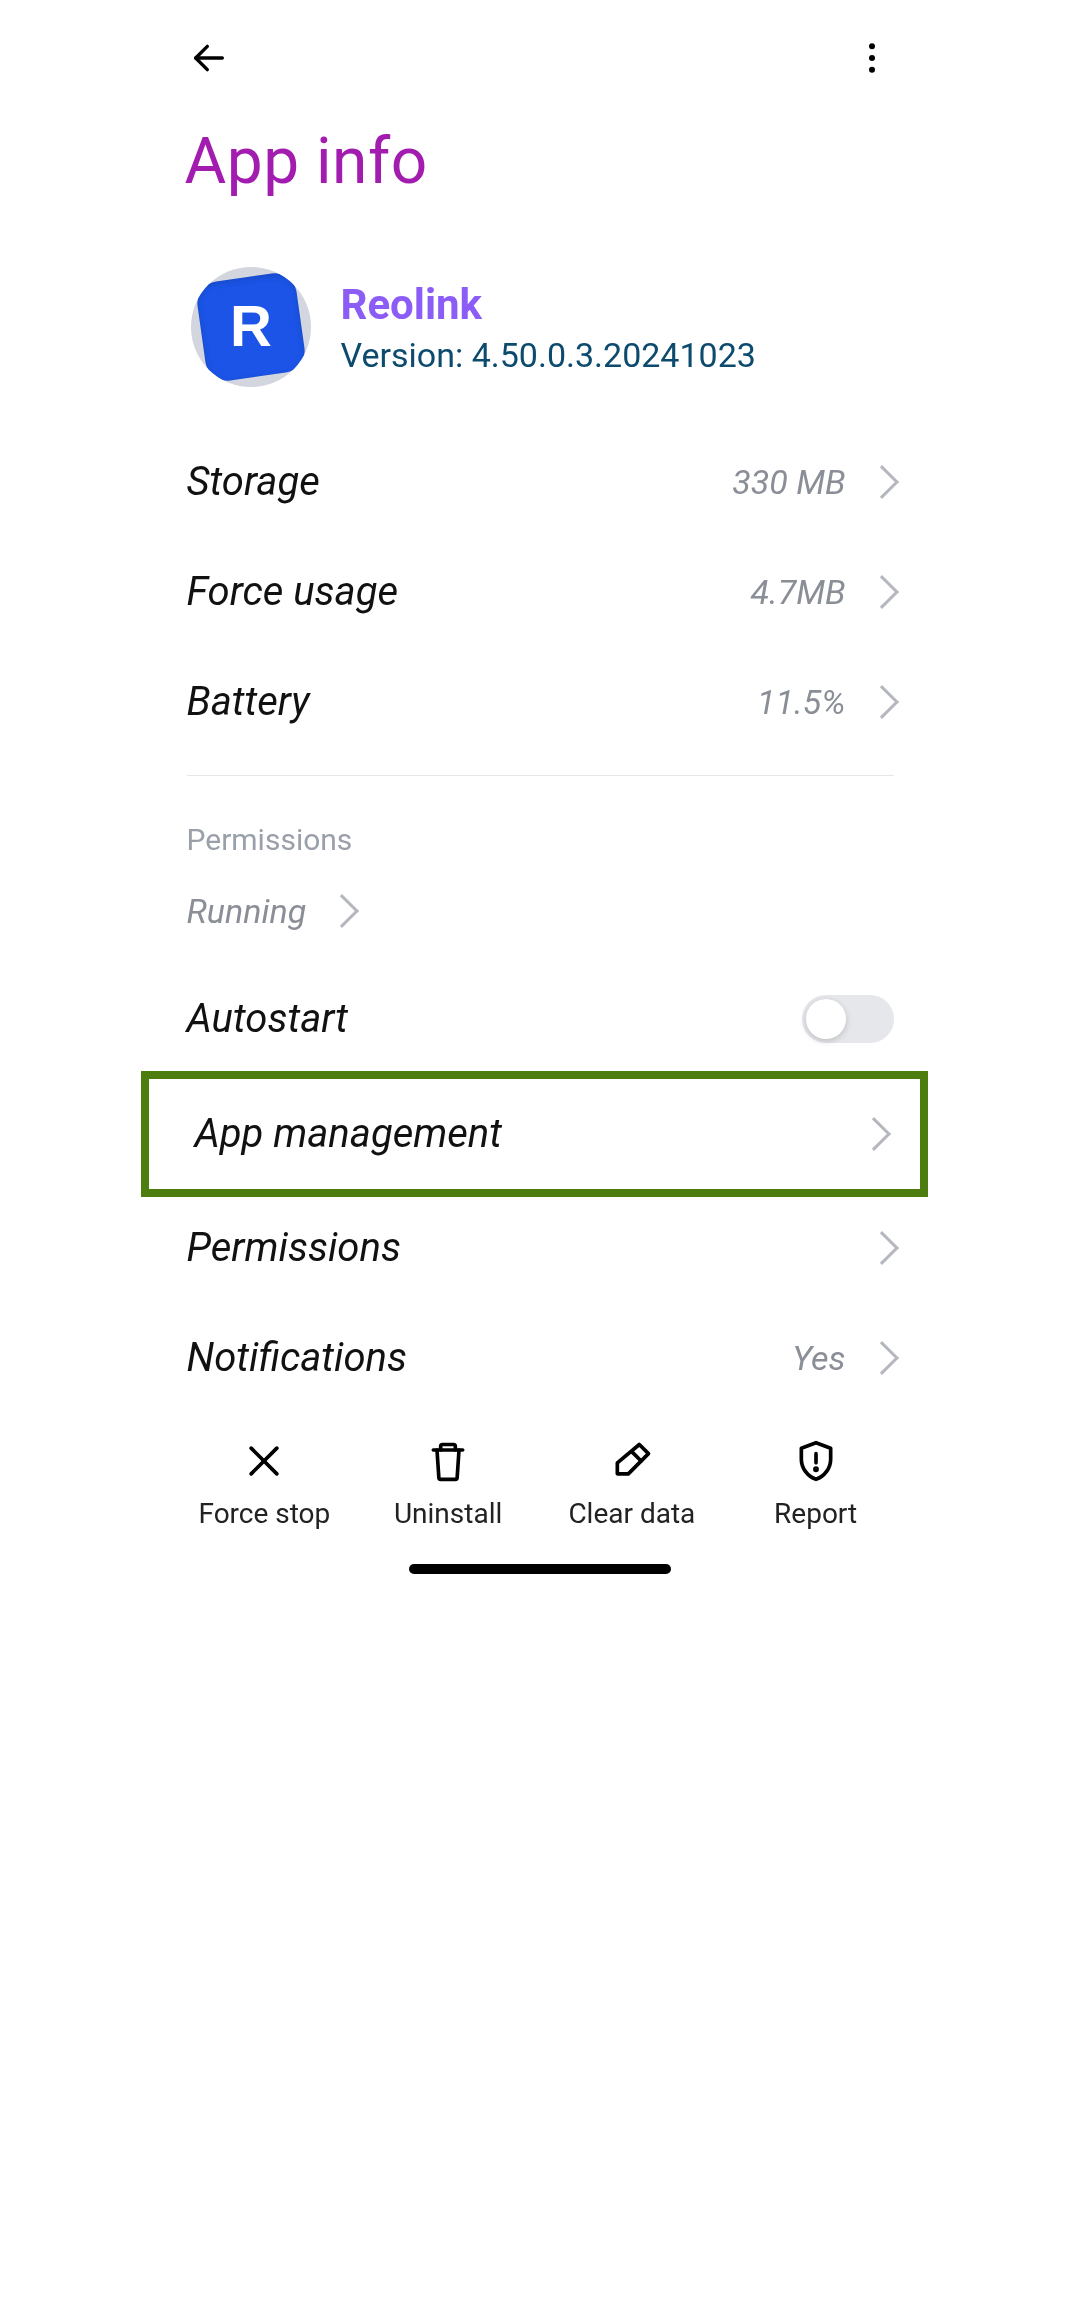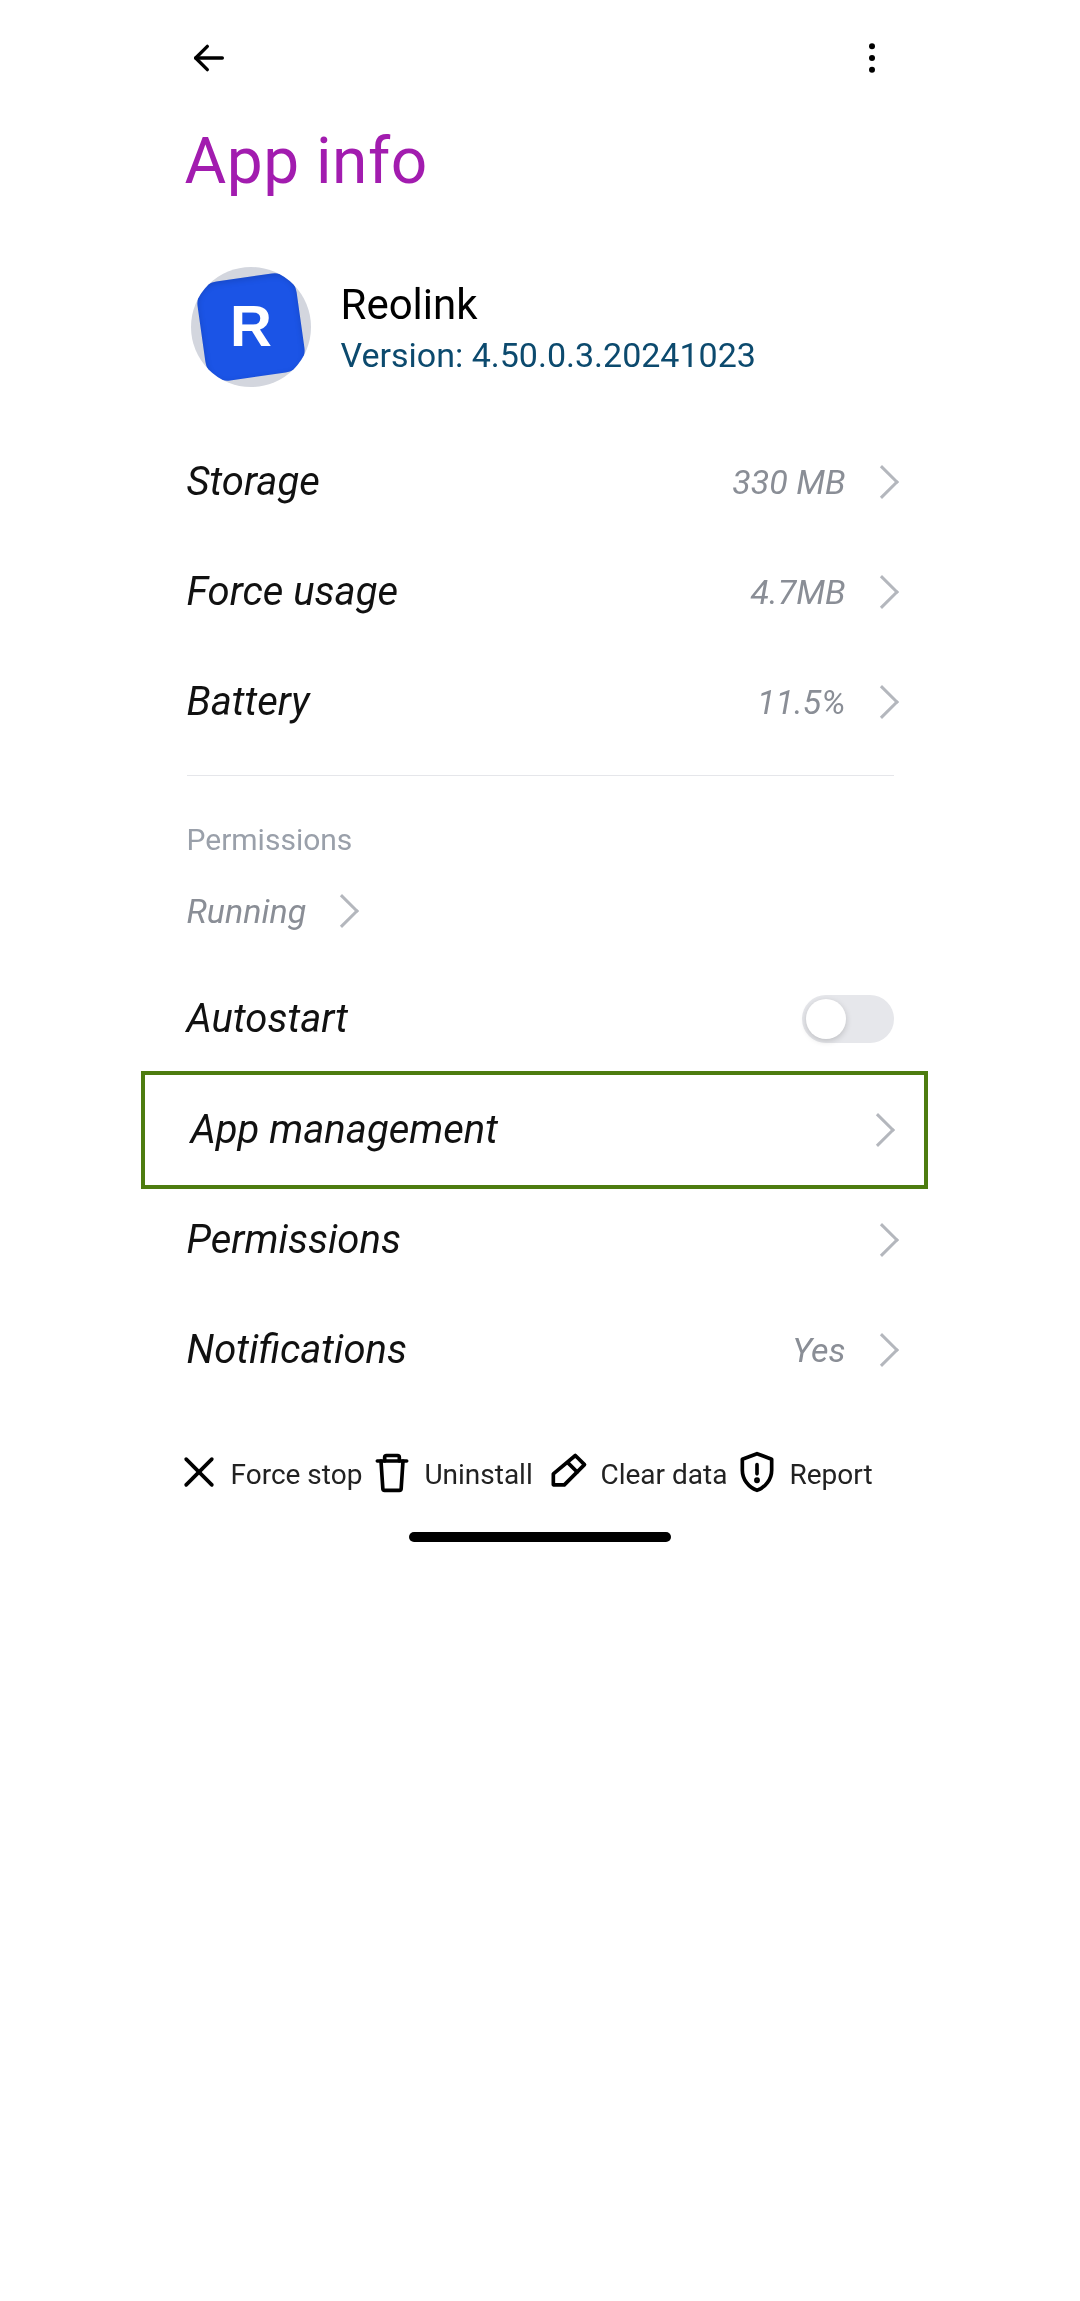--- a/index.html
+++ b/index.html
@@ -12,45 +12,45 @@
   .icon-btn svg { width: 40px; height: 40px; }
 
   
   .page-title { font-size: 64px; font-weight: 400; padding: 24px 12px 40px 12px; color: #a21caf; letter-spacing: 0.5px; }
 
   
   .app-header { display: flex; align-items: center; gap: 30px; padding: 28px 18px 40px 18px; }
   .app-icon-wrap { width: 120px; height: 120px; border-radius: 50%; background: #d3d6de; display: flex; align-items: center; justify-content: center; position: relative; overflow: hidden; }
   .app-icon-inner { width: 100px; height: 100px; border-radius: 22px; background: #1b54e6; transform: rotate(-8deg); display: flex; align-items: center; justify-content: center; box-shadow: 0 2px 6px rgba(0,0,0,.15) inset; }
   .app-icon-inner span { font-family: Arial, sans-serif; font-weight: 800; color: #fff; font-size: 58px; transform: rotate(8deg) translateY(-2px); }
-  .app-name { font-size: 42px; font-weight: 400; color: #000000; }
+  .app-name { font-size: 42px; font-weight: 700; color: #8b5cf6; }
   .app-version { font-size: 34px; color: #0c4a6e; margin-top: 6px; }
 
   
   .row { display: flex; align-items: center; justify-content: space-between; padding: 32px 14px; cursor: pointer; font-style: italic; }
   .row .label { font-size: 40px; font-weight: 400; color: #111; max-width: 440px; line-height: 1.15; }
   .row .right { display: flex; align-items: center; gap: 24px; }
   .row .value { font-size: 34px; color: #8a8e96; }
   .chevron { width: 24px; height: 24px; border-top: 3px solid #b4b7bd; border-right: 3px solid #b4b7bd; transform: rotate(45deg); }
 
   .divider { height: 1px; background: #e5e6ea; margin: 18px 14px; }
 
   .section-header { font-size: 30px; color: #9aa0aa; padding: 28px 14px 2px 14px; }
 
   
   .toggle { width: 92px; height: 48px; border-radius: 999px; background: #e6e7eb; position: relative; }
   .toggle .knob { position: absolute; left: 4px; top: 4px; width: 40px; height: 40px; background: #fff; border-radius: 50%; box-shadow: 0 2px 6px rgba(0,0,0,.18); }
 
   
-  .highlight-box { position: relative; border: 4px solid #4d7c0f; margin: -4px -20px -4px -32px; text-align: center; }
+  .highlight-box { position: relative; border: 8px solid #4d7c0f; margin: -4px -20px -4px -32px; text-align: center; }
   .highlight-box .row { padding-left: 46px; padding-right: 34px; }
 
   
   .bottom-bar { margin-top: auto; display: flex; justify-content: space-between; padding: 10px 0 4px 0; }
-  .action { flex: 1 1 0; display: flex; flex-direction: row; align-items: center; justify-content: flex-start; gap: 10px; padding: 10px 4px 0 4px; cursor: pointer; }
+  .action { flex: 1 1 0; display: flex; flex-direction: column; align-items: center; justify-content: flex-start; gap: 10px; padding: 10px 4px 0 4px; cursor: pointer; }
   .action svg { width: 44px; height: 44px; }
   .action .alabel { font-size: 28px; color: #222; white-space: nowrap; }
 
   
   .home-bar-wrap { display:flex; justify-content:center; padding: 30px 0 18px 0; }
   .home-bar { width: 262px; height: 10px; background: #000; border-radius: 999px; }
 
   
   .content { position: relative; padding-bottom: 6px; }
 </style>

